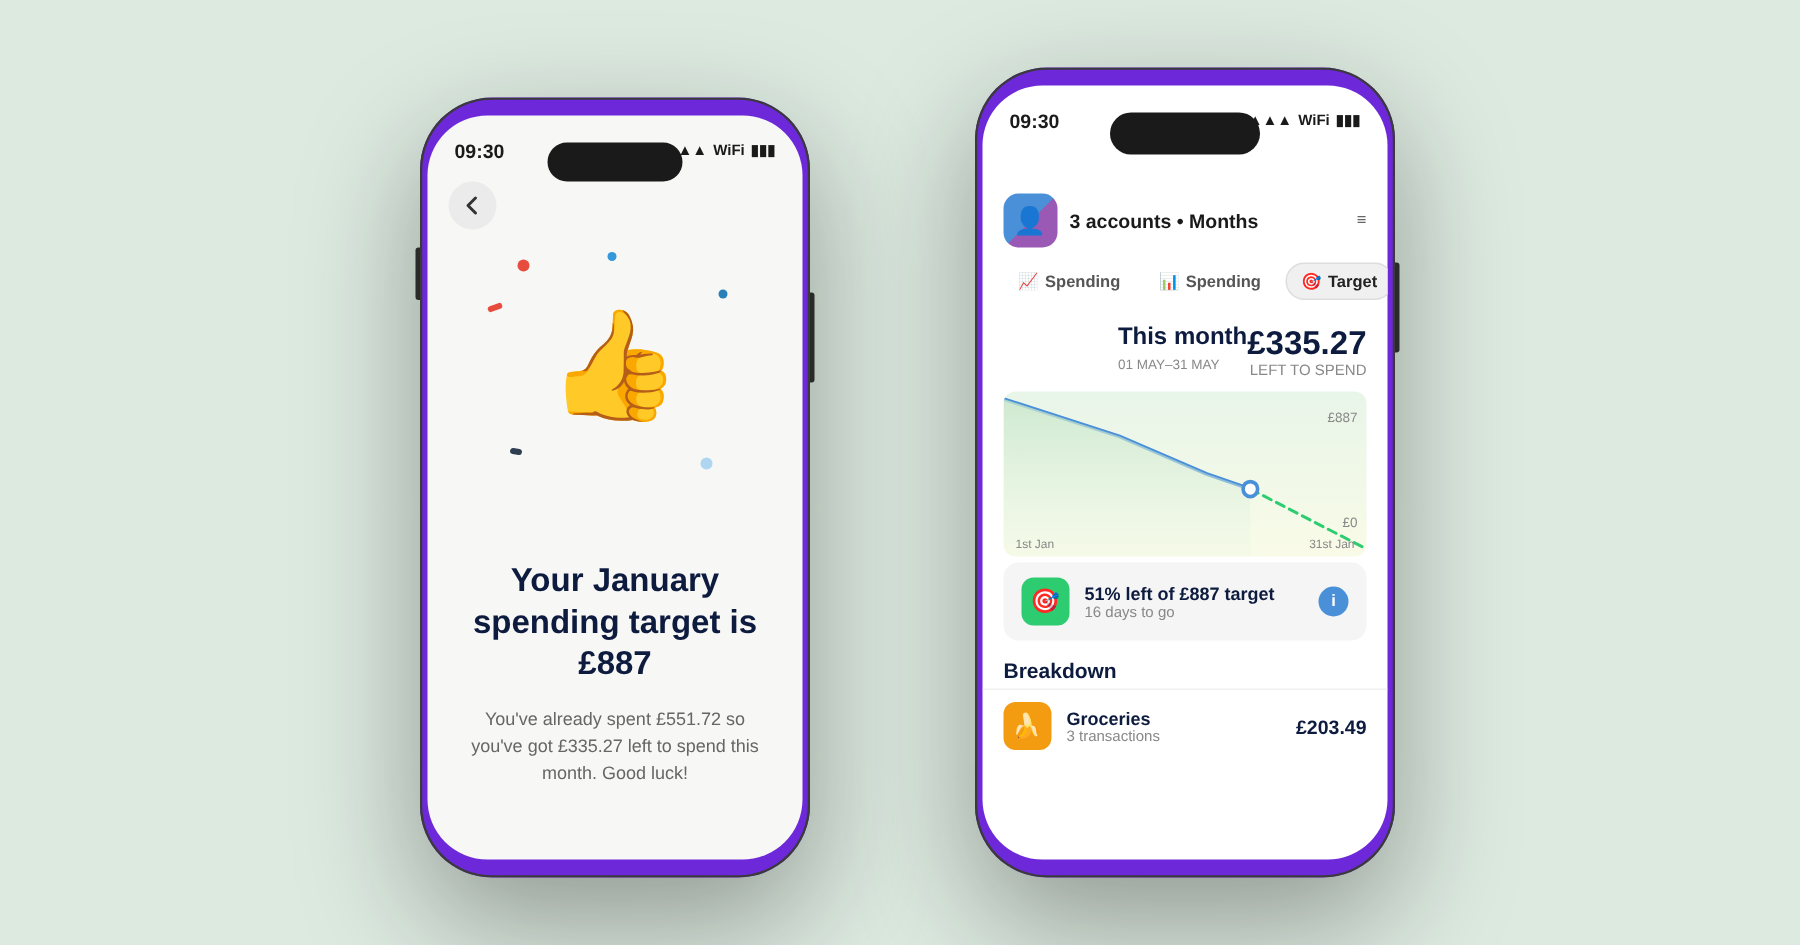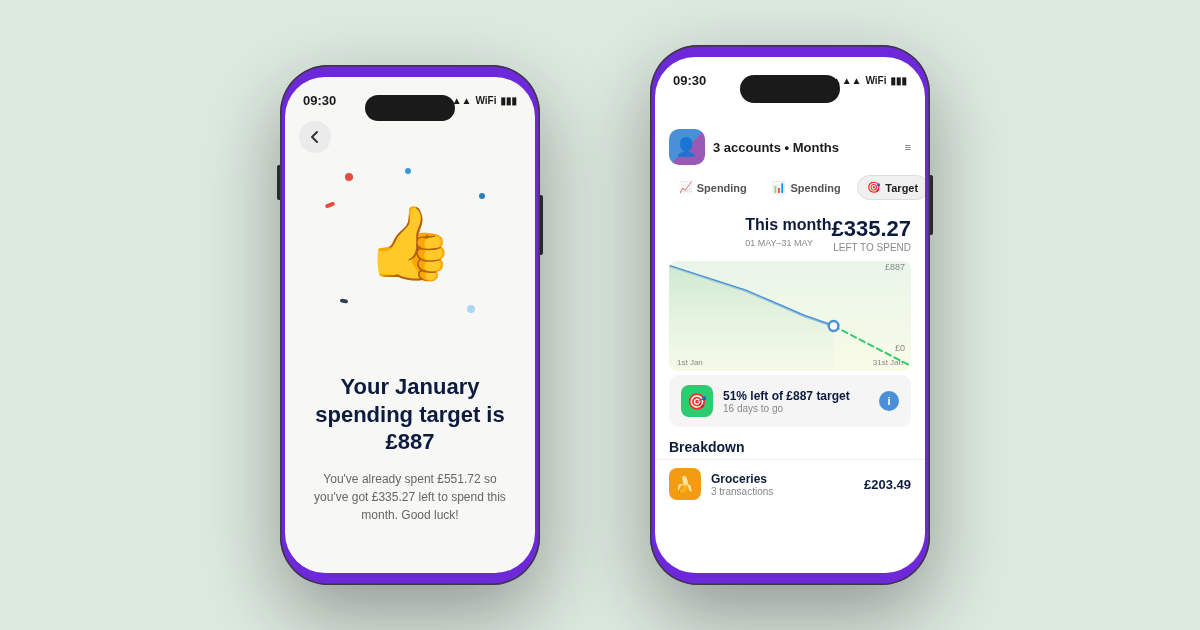--- a/index.html
+++ b/index.html
@@ -534,21 +534,21 @@
           </defs>
 
           <polyline points="0,5 80,30 140,55 170,65" fill="none" stroke="#4a90d9" stroke-width="2.5" stroke-linecap="round"></polyline>
 
           <polygon points="0,5 80,30 140,55 170,65 170,110 0,110" fill="url(#chartGrad)"></polygon>
 
           <polyline points="170,65 250,105" fill="none" stroke="#2ecc71" stroke-width="2" stroke-dasharray="6,4" stroke-linecap="round"></polyline>
 
           <circle cx="170" cy="65" r="5" fill="white" stroke="#4a90d9" stroke-width="2.5"></circle>
         </svg>
-        <span class="chart-y-label" style="top:1px;">£887</span>
+        <span class="chart-y-label" style="top:12px;">£887</span>
         <span class="chart-y-label" style="bottom:18px;">£0</span>
         <div class="chart-x-labels">
           <span class="chart-x-label">1st Jan</span>
           <span class="chart-x-label">31st Jan</span>
         </div>
       </div>
 
 
       <div class="target-info-row">
         <div class="target-icon">🎯</div>

